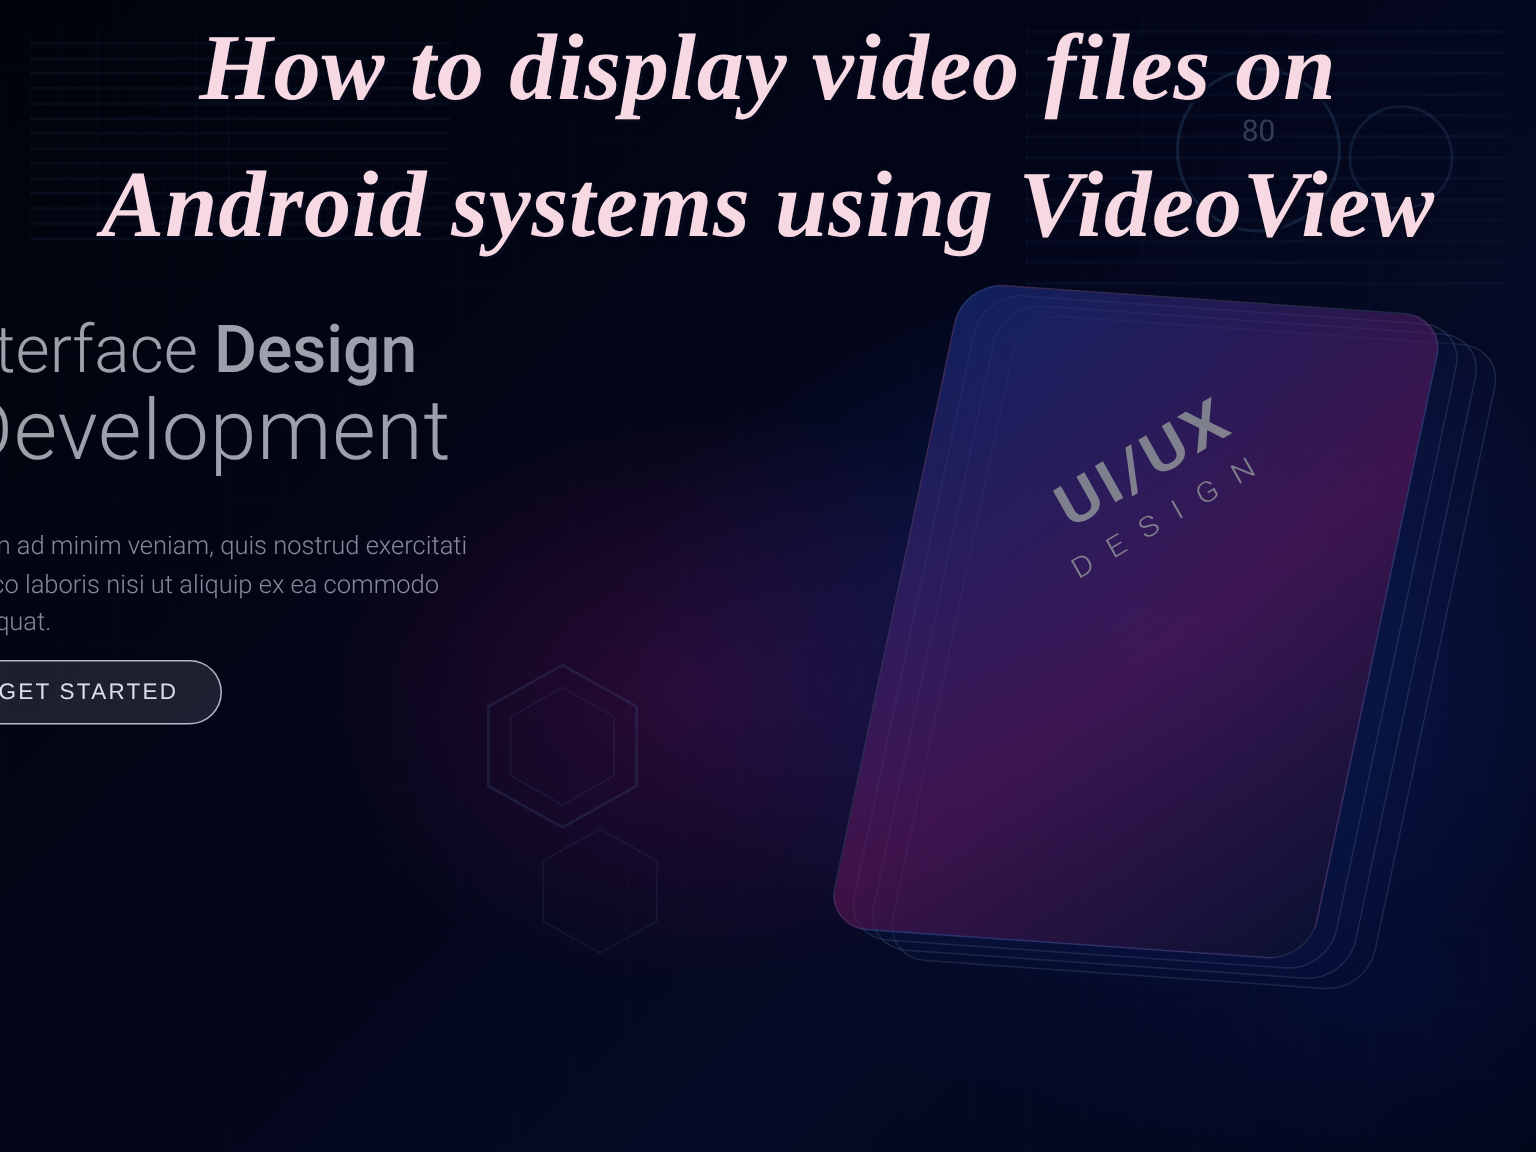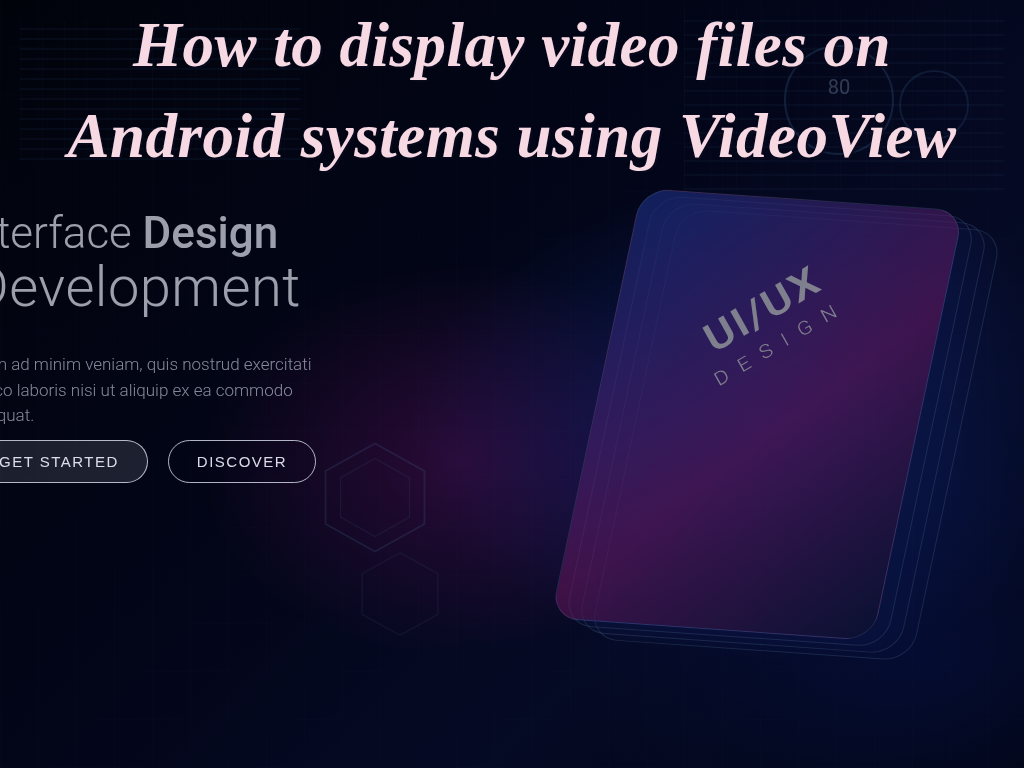--- a/index.html
+++ b/index.html
@@ -235,18 +235,17 @@
   </div>
   <div class="line2">Development</div>
 </div>
 
 <div class="bg-body" style="white-space:pre-line">enim ad minim veniam, quis nostrud exercitati
 amco laboris nisi ut aliquip ex ea commodo
 nsequat.</div>
 
 <div class="buttons">
   <button class="btn primary">GET STARTED</button>
-  <button class="btn">DISCOVER</button>
 </div>
 
 <div class="title-overlay">
   <div class="title-text">How to display video files on Android systems using VideoView</div>
 </div>
 
 </body></html>

